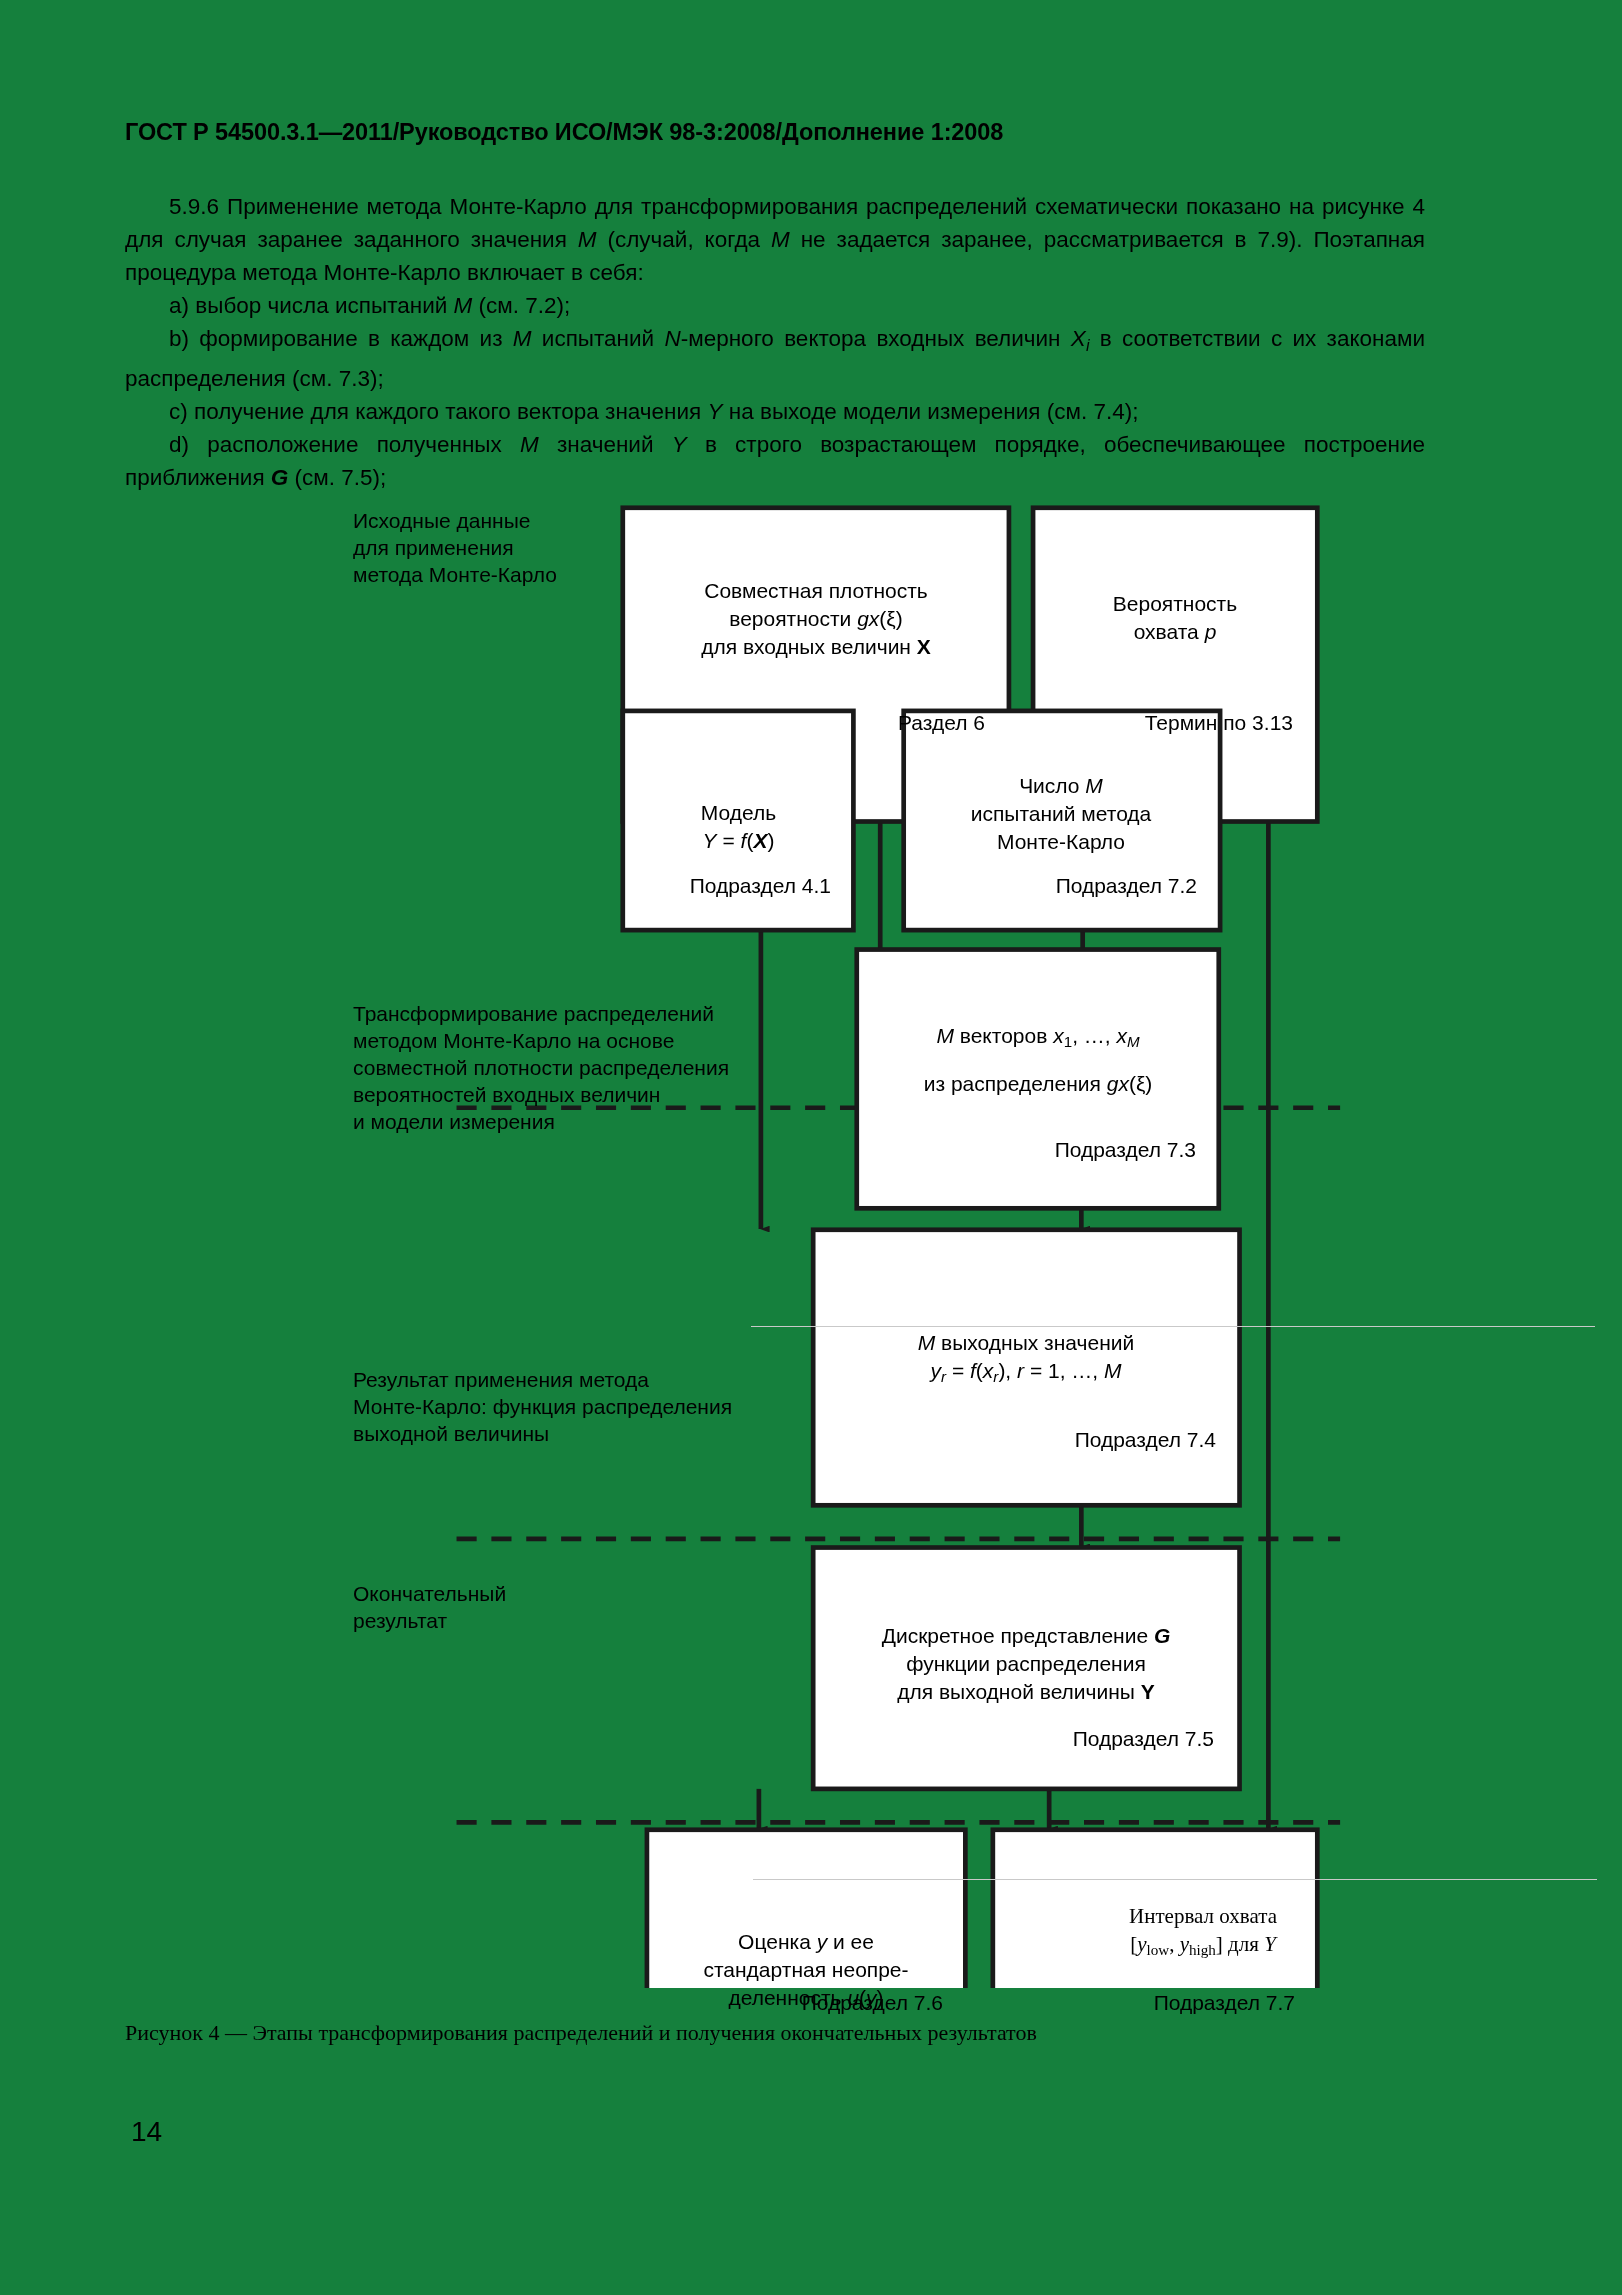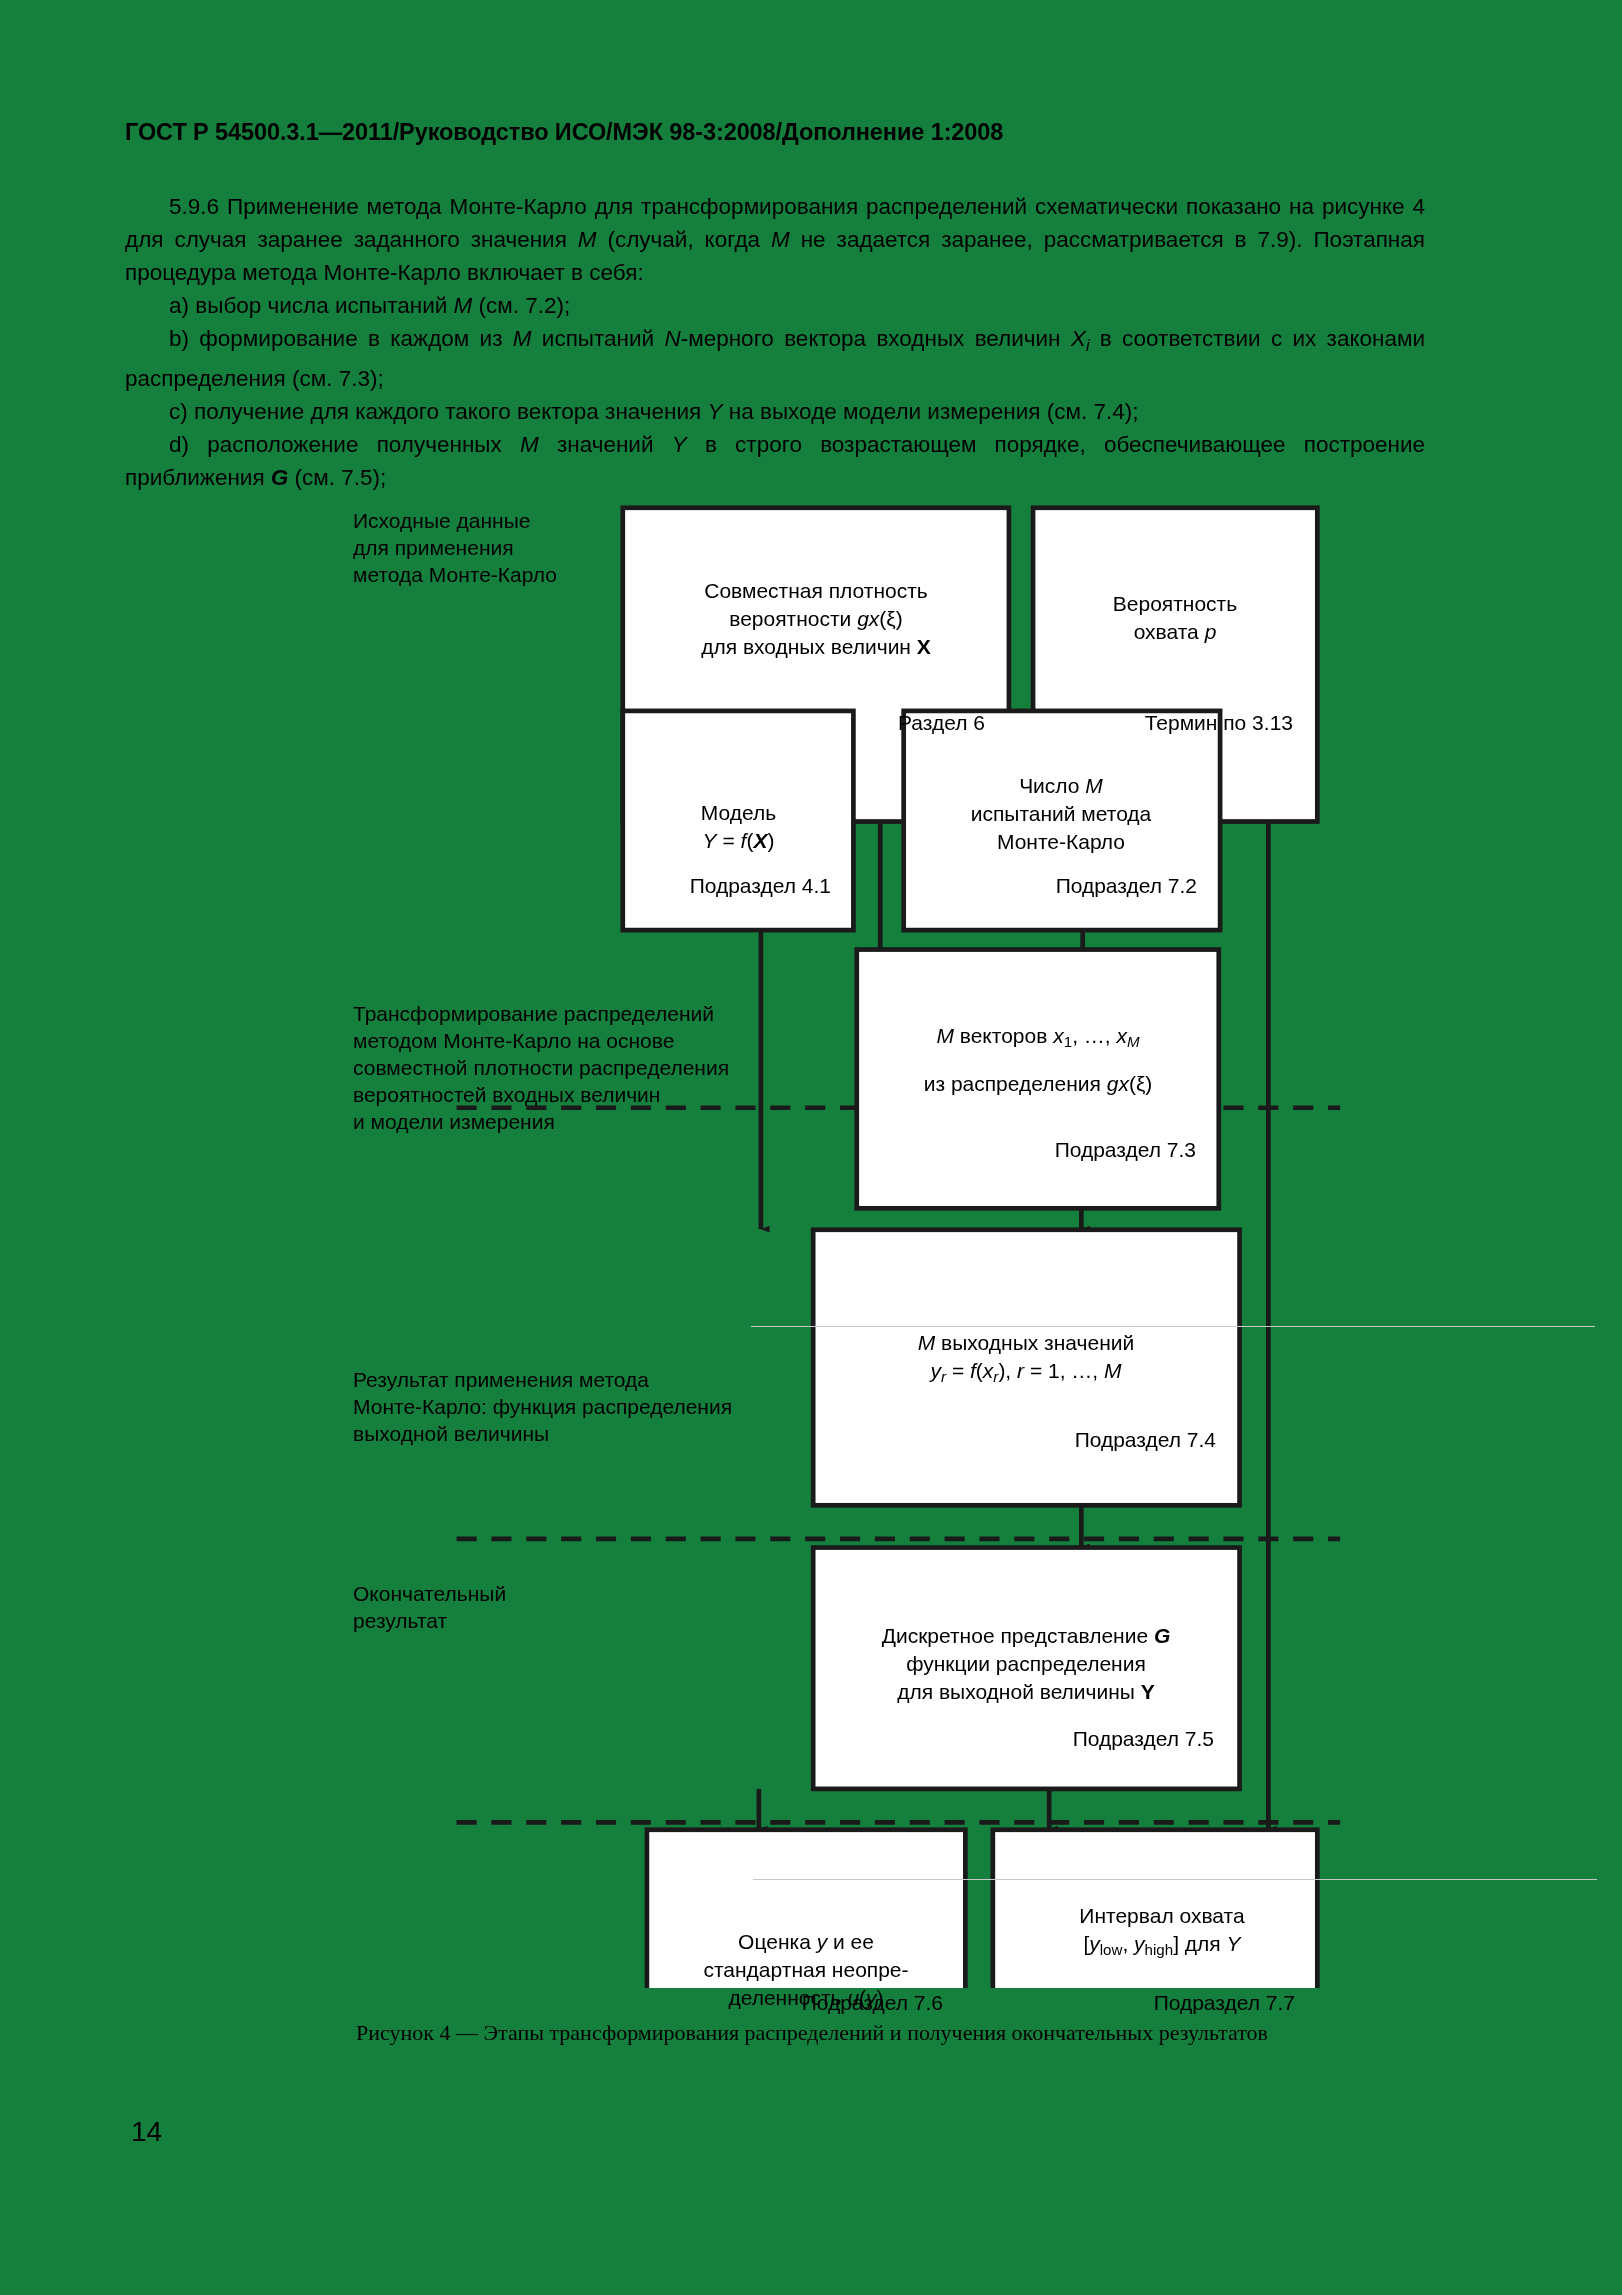--- a/index.html
+++ b/index.html
@@ -85,21 +85,20 @@
     font-size: 21px;
     line-height: 28px;
   }
 
   
   .fig-caption {
     position: absolute;
     left: 125px;
     top: 2014px;
     width: 1374px;
-    text-align: center;
     font-family: "Liberation Serif", serif;
     font-size: 22px;
     line-height: 38px;
   }
 
   
   .page-number {
     position: absolute;
     left: 131px;
     top: 2098px;
@@ -274,21 +273,21 @@
     </div>
     <div class="box-ref" style="left:811px; top:1232px; width:403px;">Подраздел 7.5</div>
 
     <div class="box-text" style="left:647px; top:1395px; width:318px;margin-top:40px;">
       <div>Оценка <i>y</i> и ее</div>
       <div>стандартная неопре-</div>
       <div>деленность <i>u</i>(<i>y</i>)</div>
     </div>
     <div class="box-ref" style="left:647px; top:1496px; width:296px;">Подраздел 7.6</div>
 
-    <div class="box-text" style="left:1000px; top:1409px; width:324px;">
+    <div class="box-text" style="left:1041px; top:1409px; width:324px;font-family:Liberation Serif, serif;">
       <div>Интервал охвата</div>
       <div>[<i>y</i><span class="sub">low</span>, <i>y</i><span class="sub">high</span>] для <i>Y</i></div>
     </div>
     <div class="box-ref" style="left:993px; top:1496px; width:302px;">Подраздел 7.7</div>
   </div>
 
   <div class="fig-caption">
     <div>Рисунок 4 — Этапы трансформирования распределений и получения окончательных результатов</div>
   </div>
 

